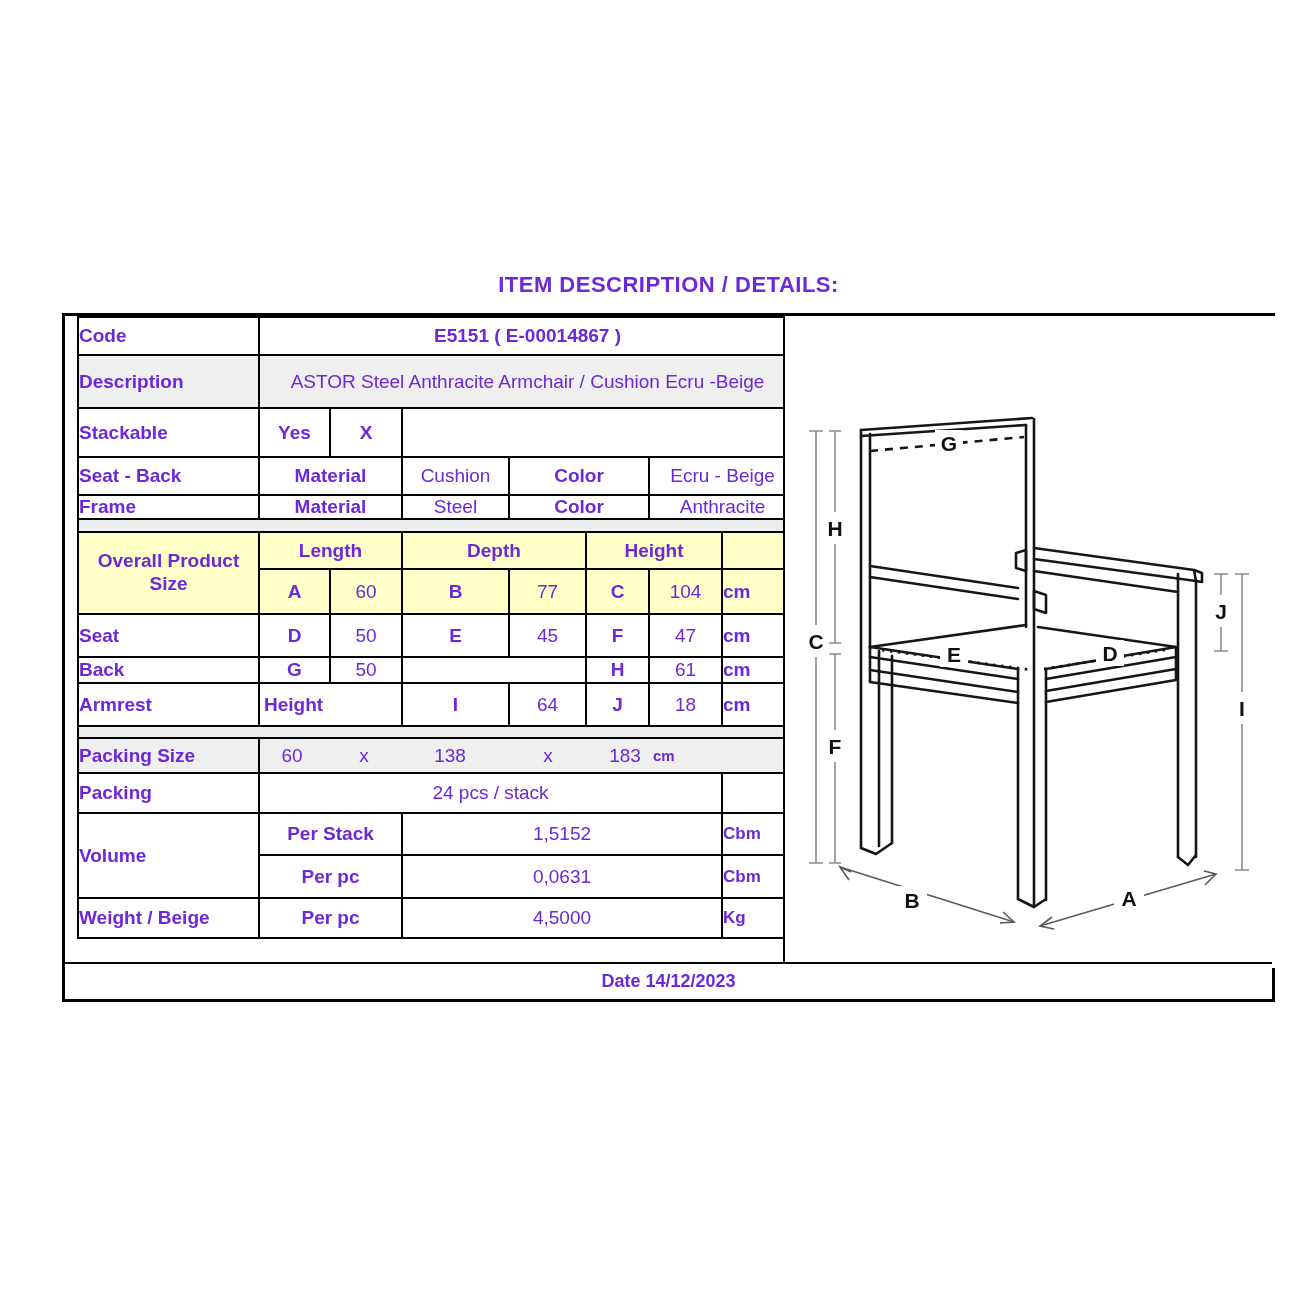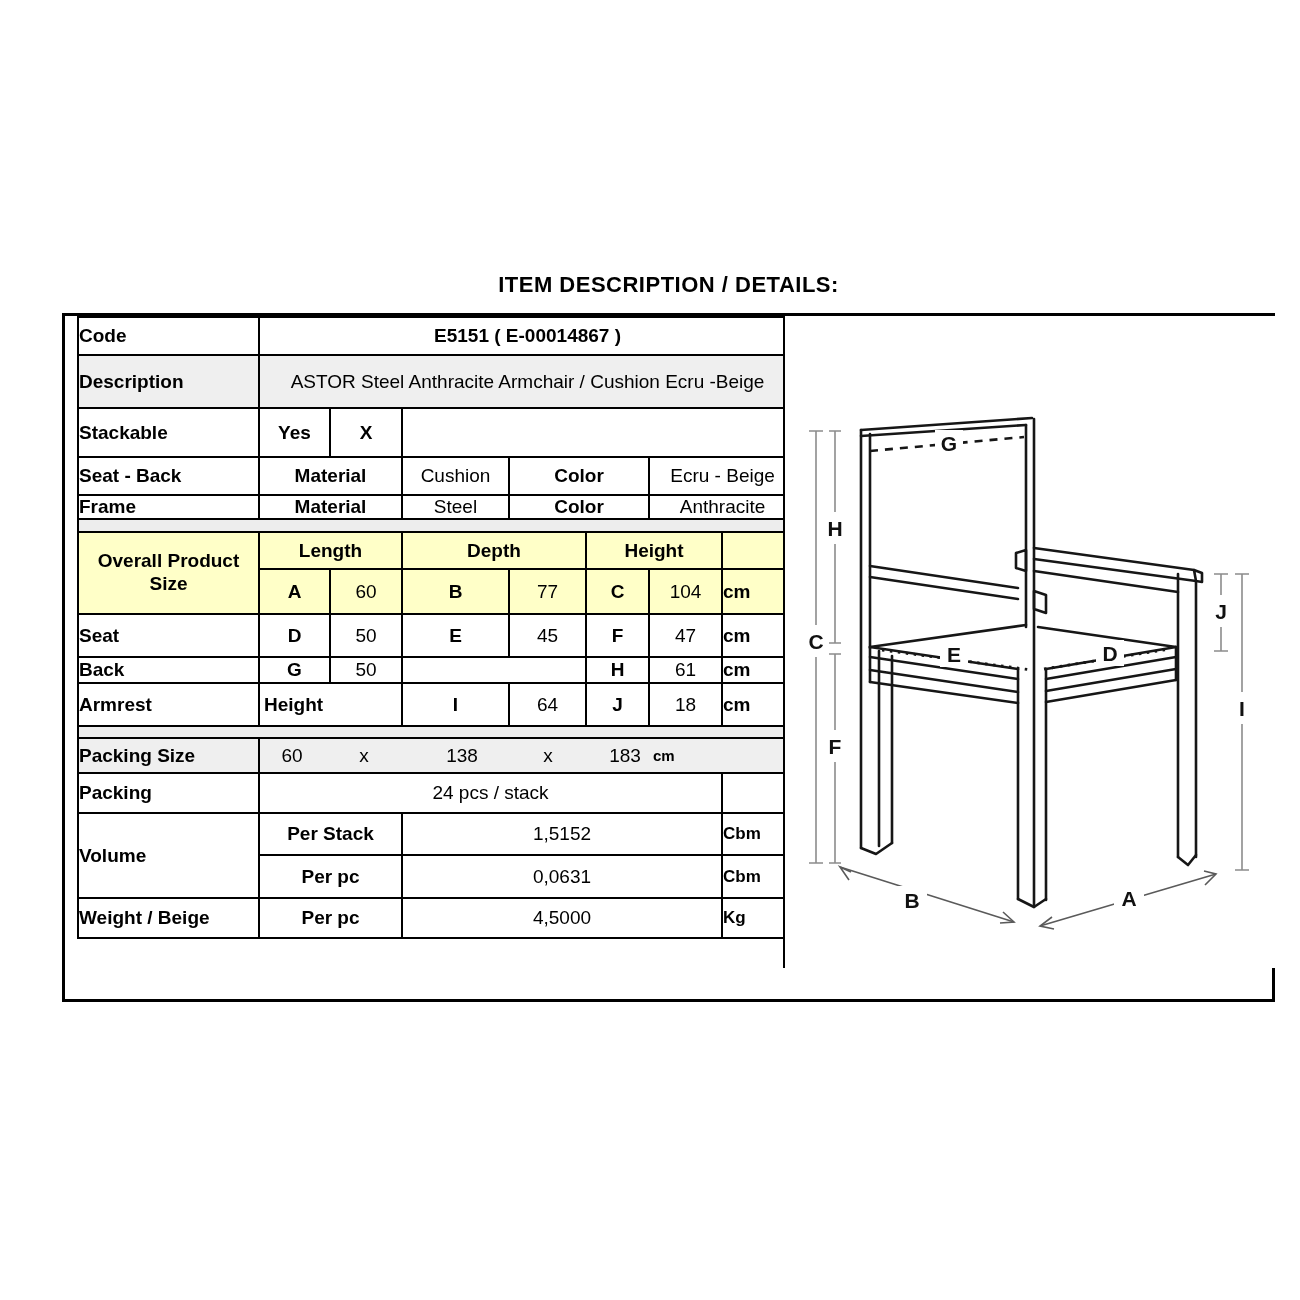--- a/index.html
+++ b/index.html
@@ -1,17 +1,17 @@
 <!DOCTYPE html>
 <html><head>
 <meta charset="utf-8">
 <style>
   html,body{margin:0;padding:0;background:#fff;}
   #canvas{position:relative;width:1300px;height:1300px;background:#ffffff;
-          font-family:"Liberation Sans",sans-serif;color:#000000;}
+          font-family:"Liberation Sans",sans-serif;color:#6d28d9;}
   #page-title{position:absolute;left:62px;top:272px;width:1213px;height:34px;
               text-align:center;font-size:22px;font-weight:bold;letter-spacing:.5px;}
   #sheet{position:absolute;left:62px;top:313px;width:1213px;height:689px;
          border:3px solid #000;box-sizing:border-box;}
   #spec-table{border-collapse:collapse;table-layout:fixed;width:718px;
               position:absolute;left:0;top:0;margin-left:12px;}
   #spec-table td{border:2px solid #000;padding:0;font-size:19px;overflow:hidden;
                  vertical-align:middle;white-space:nowrap;}
   td.lab{font-weight:bold;padding-left:6px;text-align:left;}
   td.c{text-align:center;}
@@ -136,21 +136,21 @@
         <td class="unit">cm</td>
       </tr>
       <tr style="height:12px" class="bandrow">
         <td colspan="8"></td>
       </tr>
       <tr style="height:35px" class="grayrow">
         <td class="lab">Packing Size</td>
         <td colspan="7" class="packcell">
           <span class="pk" style="left:10px;width:44px">60</span>
           <span class="pk" style="left:89px;width:30px">x</span>
-          <span class="pk" style="left:174px;width:56px">138</span>
+          <span class="pk" style="left:162px;width:56px">138</span>
           <span class="pk" style="left:273px;width:30px">x</span>
           <span class="pk" style="left:341px;width:48px">183</span>
           <span class="pk pkunit" style="left:393px;width:40px">cm</span>
         </td>
       </tr>
       <tr style="height:40px">
         <td class="lab">Packing</td>
         <td class="c" colspan="6">24 pcs / stack</td>
         <td></td>
       </tr>
@@ -263,14 +263,15 @@
           <text x="1238" y="715">I</text>
           <text x="945" y="450">G</text>
           <text x="950" y="661">E</text>
           <text x="1106" y="660">D</text>
           <text x="908" y="907">B</text>
           <text x="1125" y="905">A</text>
         </g>
       </svg>
     </div>
 
+    <div id="date-row">Date 14/12/2023</div>
   </div>
 </div>
 
 </body></html>

